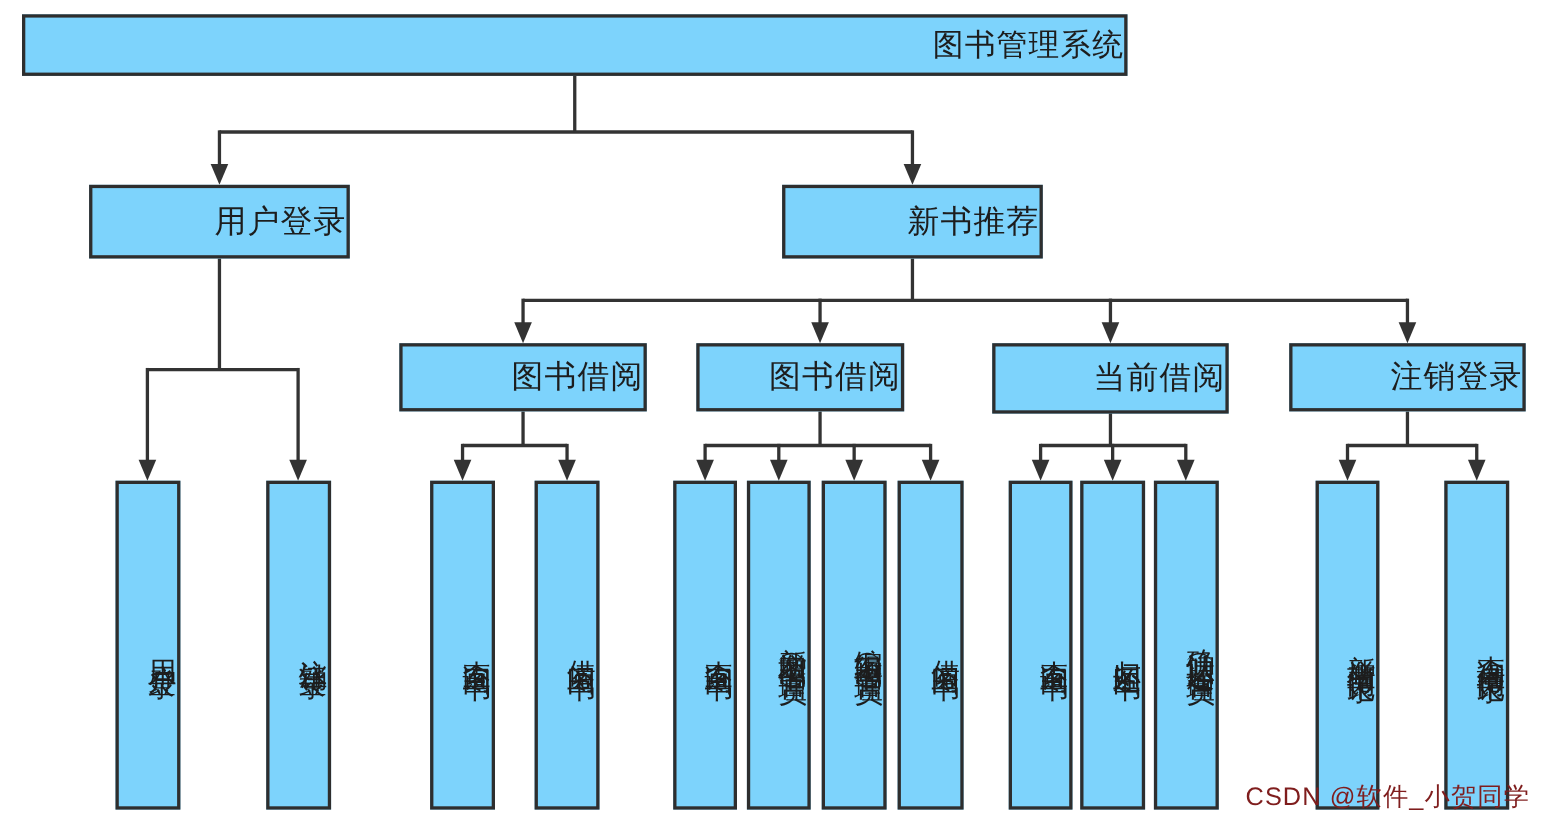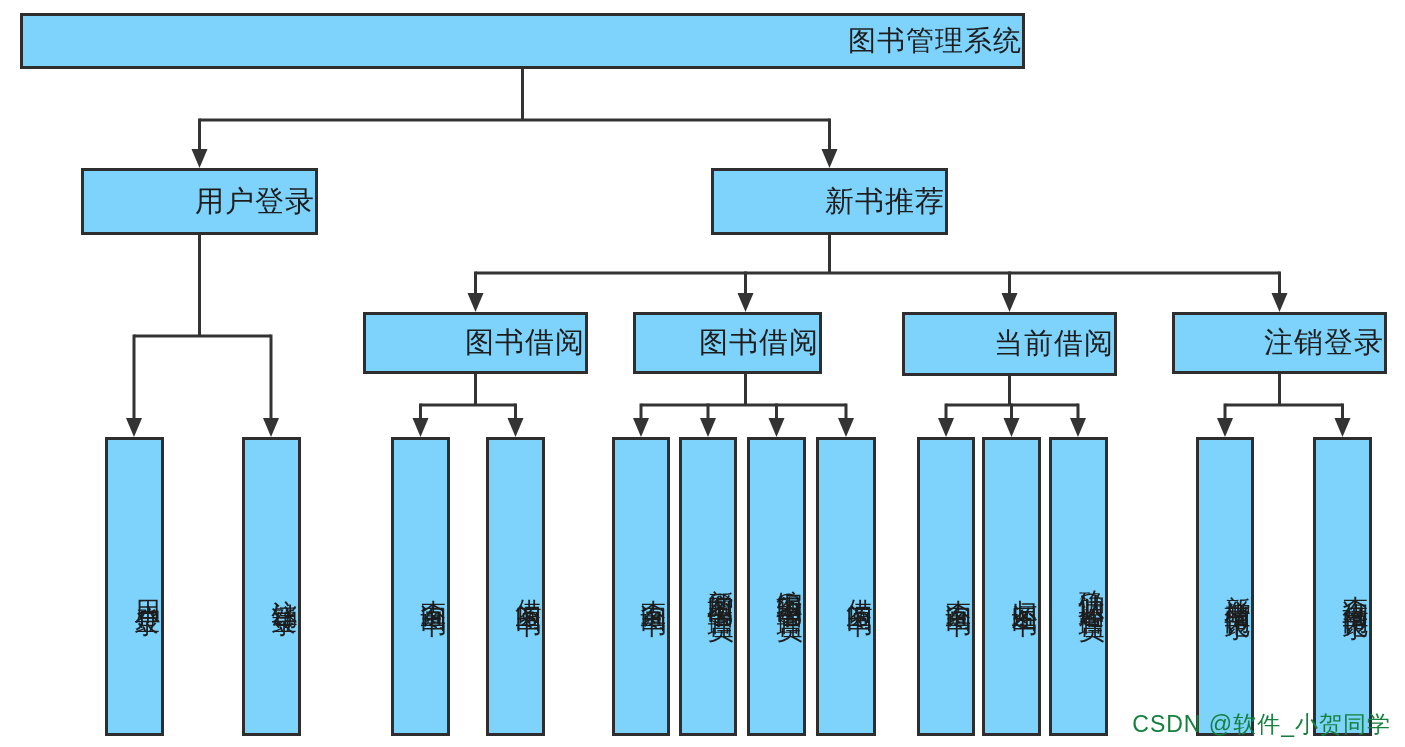--- a/index.html
+++ b/index.html
@@ -29,21 +29,21 @@
     writing-mode:vertical-rl;
     text-orientation:mixed;
     font-size:26px;
     letter-spacing:4px;
     line-height:1;
   }
   .watermark{
     position:absolute;
     right:14px;bottom:7px;
     font-size:23px;
-    color:#15803d;
+    color:#7f1d1d;
     letter-spacing:1px;
     white-space:nowrap;
     z-index:5;
   }
 </style>
 </head>
 <body>
 
 <div class="stage">
 

